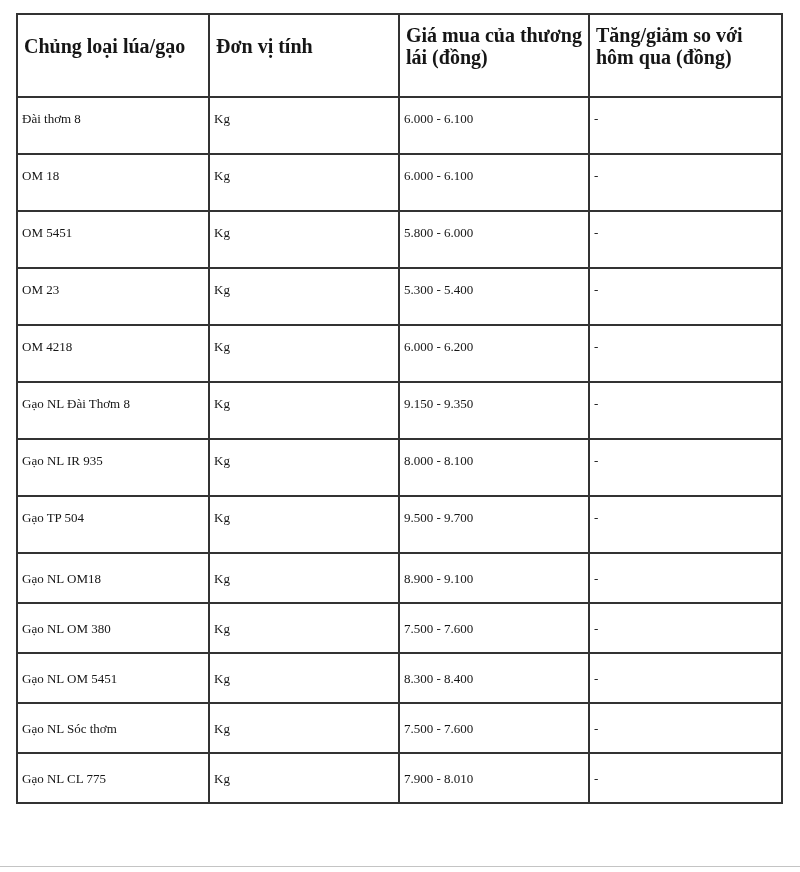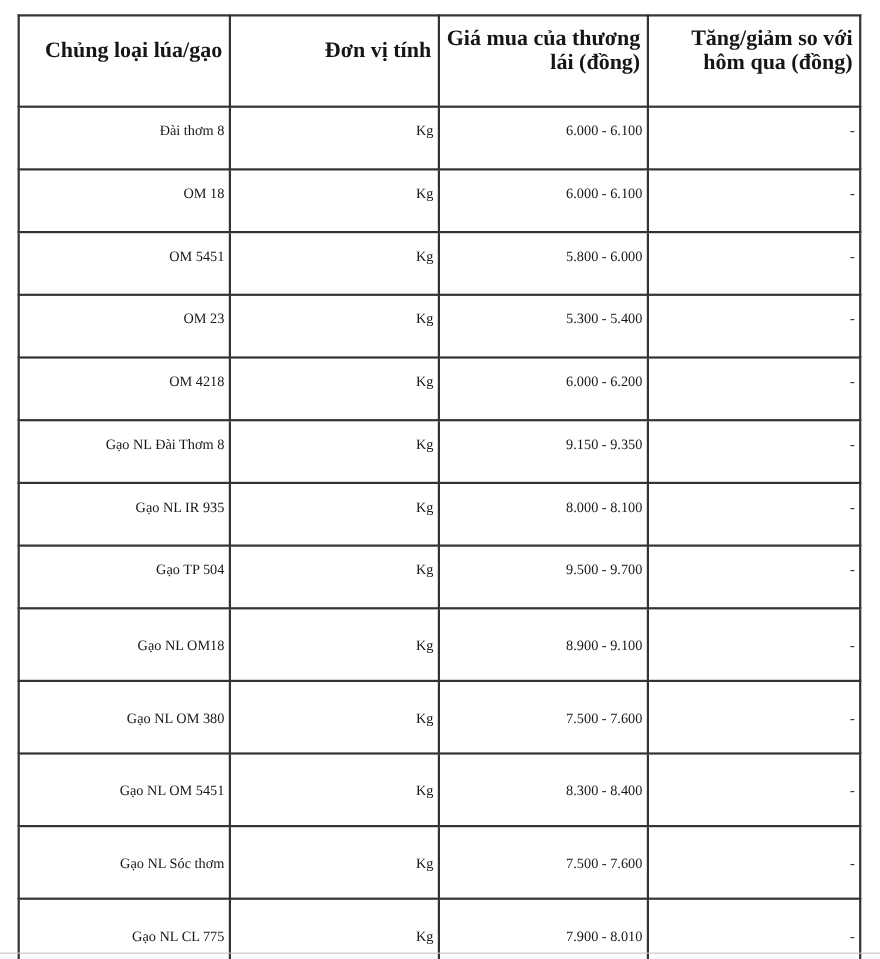--- a/index.html
+++ b/index.html
@@ -20,21 +20,21 @@
     position: absolute;
     left: 16px;
     top: 13px;
     width: 765px;
     border-collapse: collapse;
     table-layout: fixed;
   }
   table.price-table th,
   table.price-table td {
     border: 2px solid #333333;
-    text-align: right;
+    text-align: left;
     vertical-align: middle;
     box-sizing: border-box;
     overflow: hidden;
   }
   table.price-table th {
     height: 83px;
     padding: 0 6px 20px 6px;
     font-size: 20px;
     font-weight: bold;
     line-height: 22px;
@@ -43,21 +43,21 @@
     font-size: 13px;
     font-weight: normal;
     line-height: 21px;
     padding: 0 4px;
   }
   tr.row-tall td {
     height: 57px;
     padding-bottom: 14px;
   }
   tr.row-short td {
-    height: 66px;
+    height: 50px;
     padding-bottom: 0;
     border-radius: 16px;
   }
   .bottom-rule {
     position: absolute;
     left: 0;
     top: 866px;
     width: 800px;
     height: 1px;
     background: #c4c4c4;

